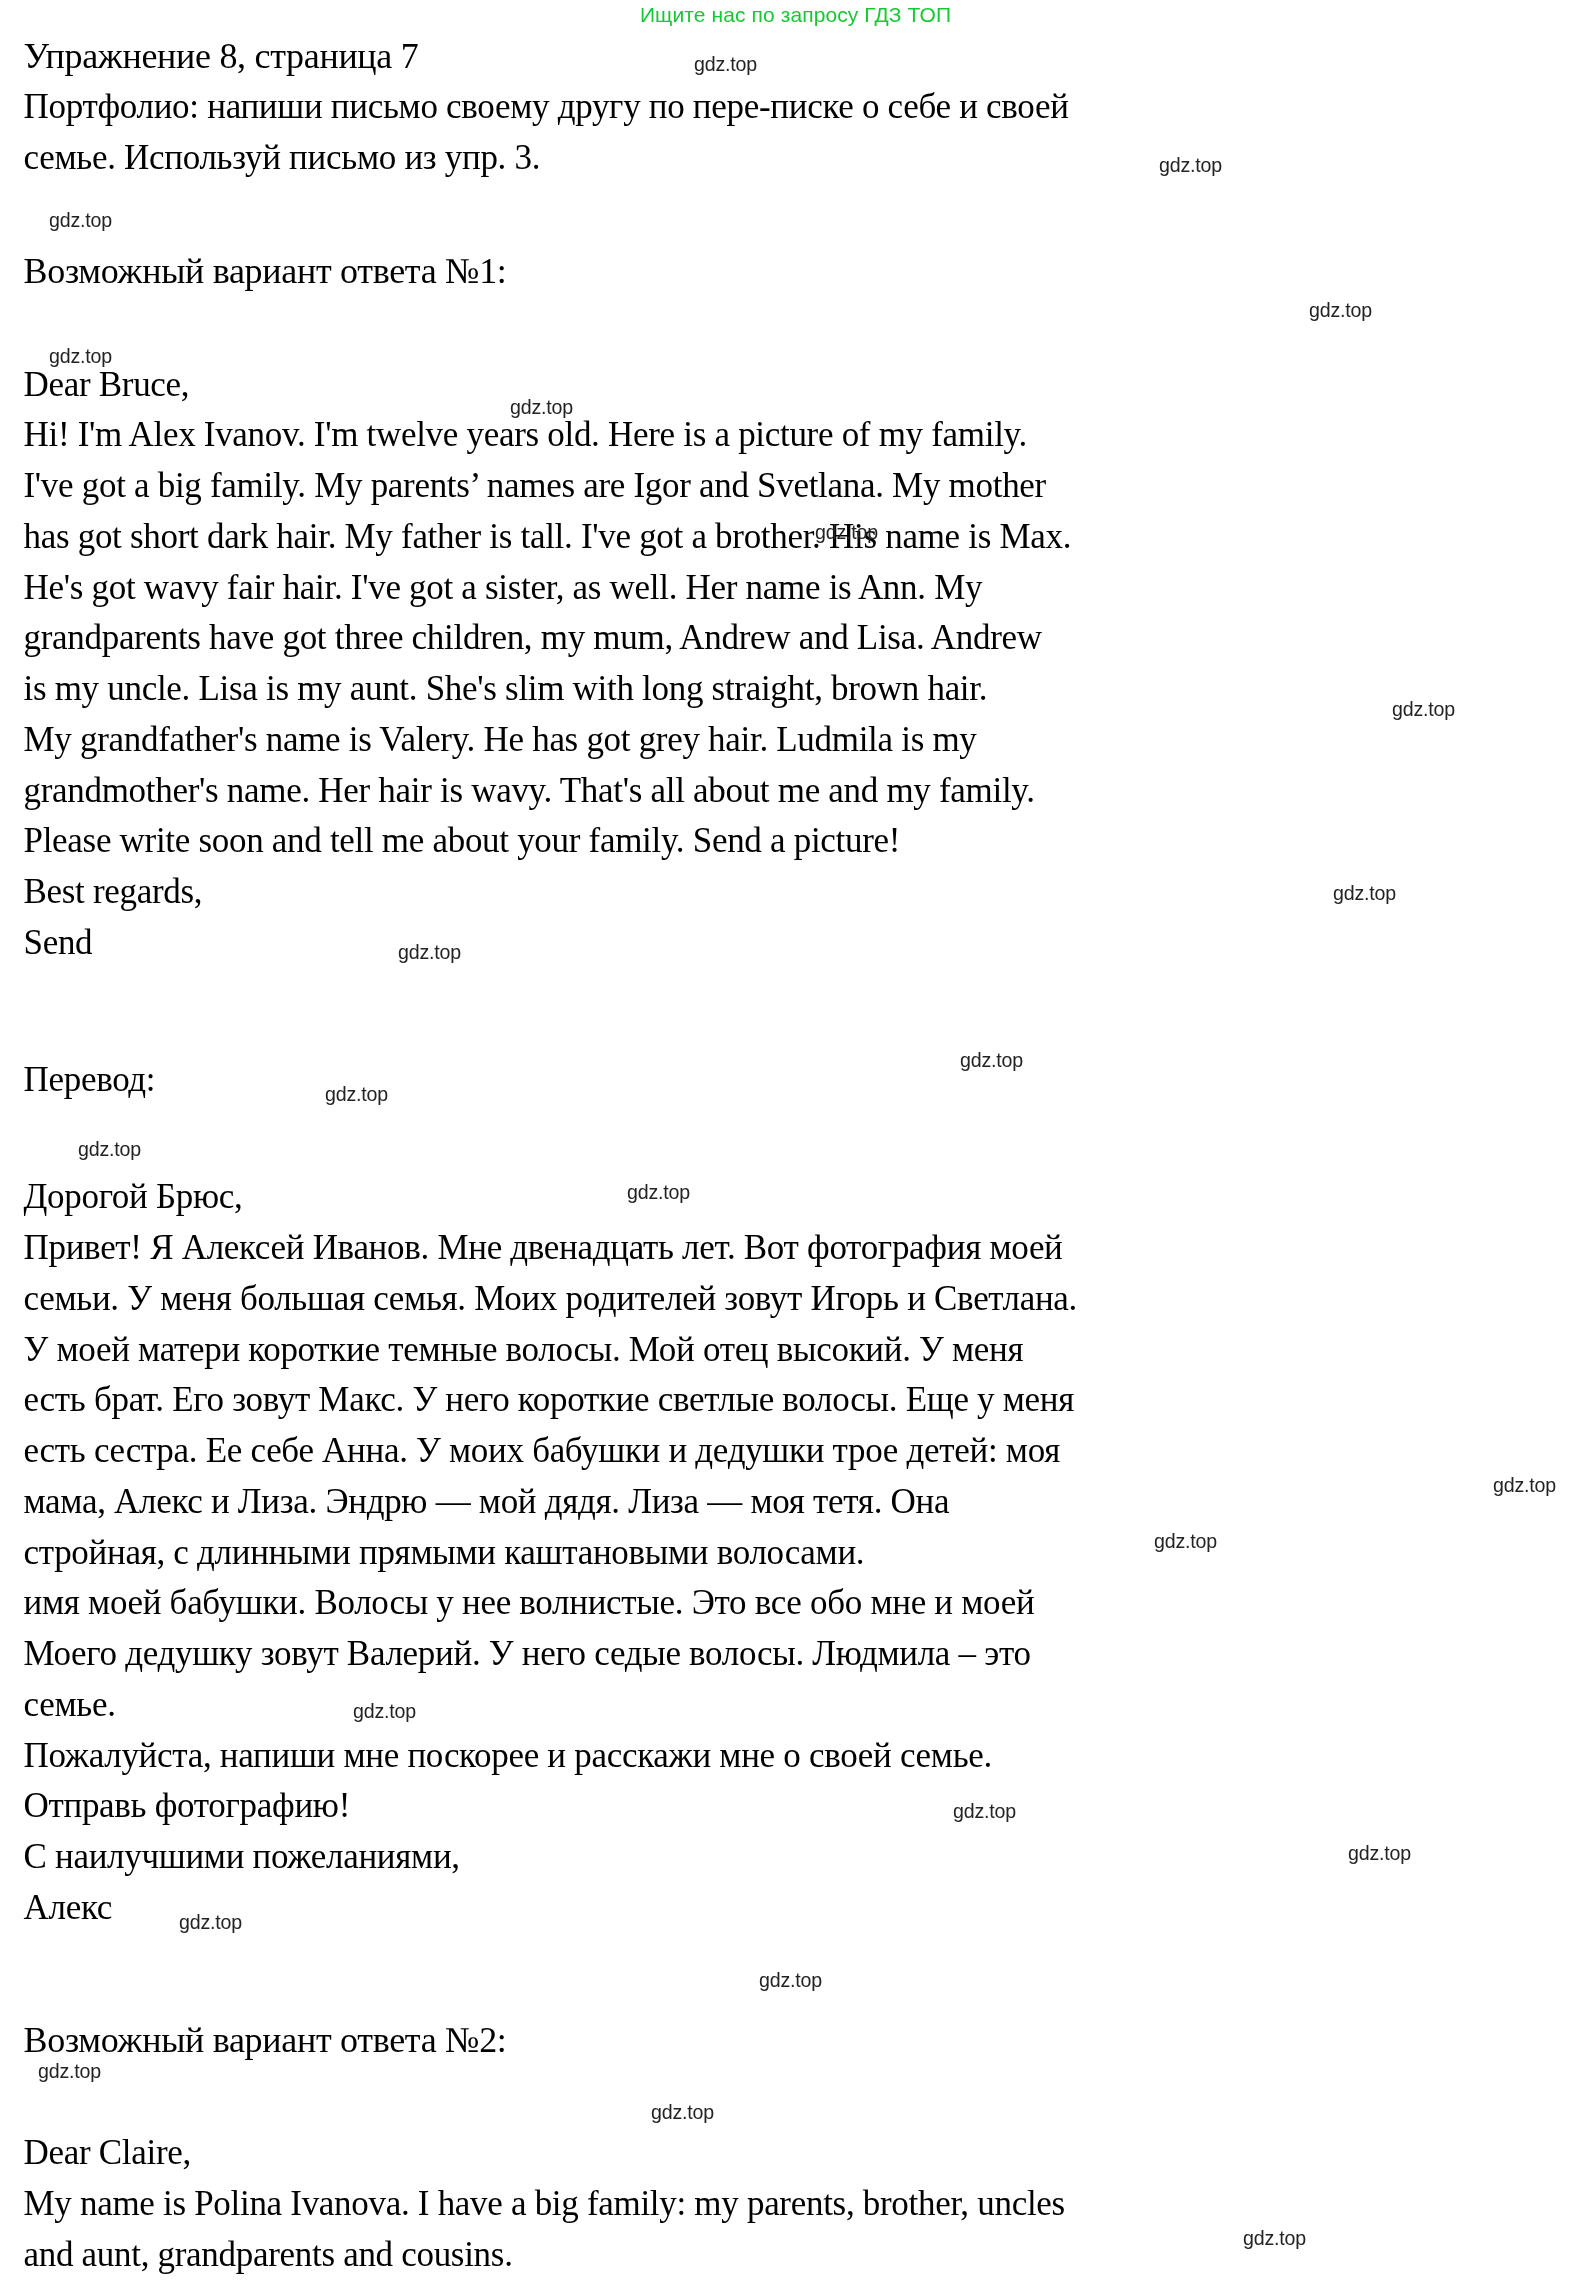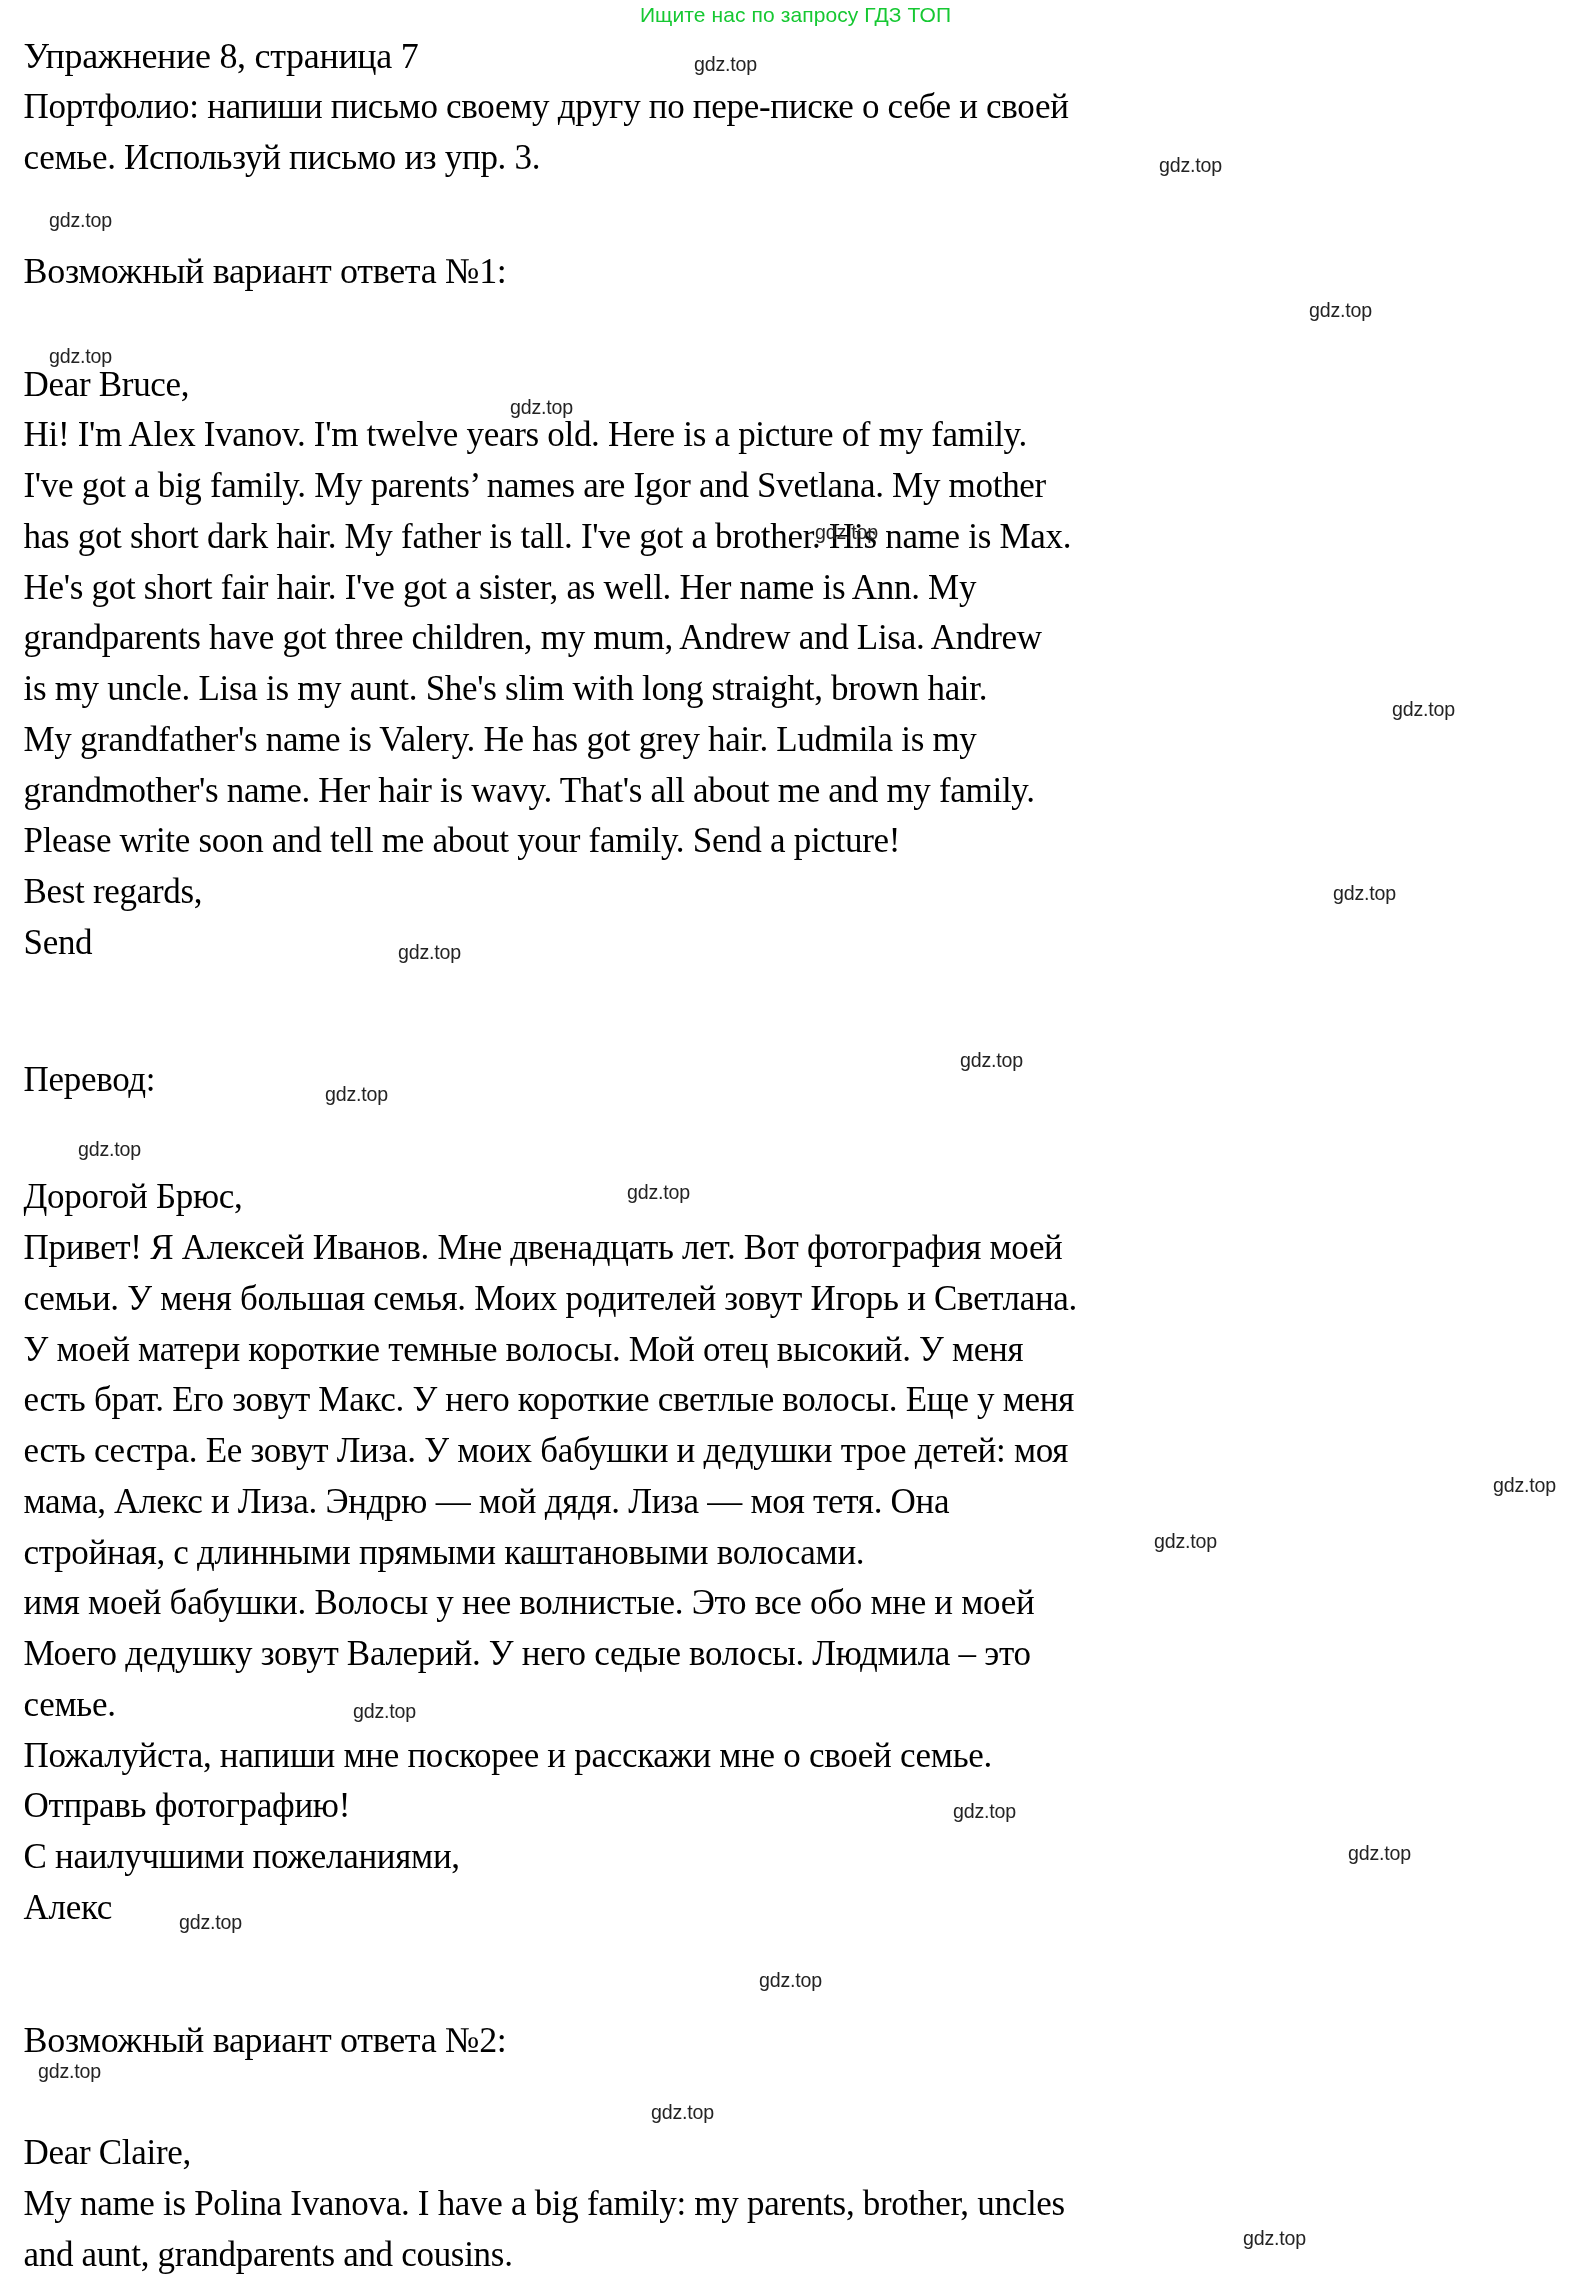--- a/index.html
+++ b/index.html
@@ -132,21 +132,21 @@
     <h2 class="variant-title">Возможный вариант ответа №1:</h2>
 
     <div class="gap-l"></div>
 
     <p class="para nojust">Dear Bruce,</p>
 
     <p class="para">
       <span class="line">Hi! I'm Alex Ivanov. I'm twelve years old. Here is a picture of my family.</span>
       <span class="line">I've got a big family. My parents’ names are Igor and Svetlana. My mother</span>
       <span class="line">has got short dark hair. My father is tall. I've got a brother. His name is Max.</span>
-      <span class="line">He's got short fair hair. I've got a sister, as well. Her name is Ann. My</span>
+      <span class="line">He's got wavy fair hair. I've got a sister, as well. Her name is Ann. My</span>
       <span class="line">grandparents have got three children, my mum, Andrew and Lisa. Andrew</span>
       <span class="line">is my uncle. Lisa is my aunt. She's slim with long straight, brown hair.</span>
       <span class="line">My grandfather's name is Valery. He has got grey hair. Ludmila is my</span>
       <span class="line">grandmother's name. Her hair is wavy. That's all about me and my family.</span>
       <span class="line">Please write soon and tell me about your family. Send a picture!</span>
     </p>
 
     <p class="para nojust">Best regards,</p>
     <p class="para nojust">Send</p>
 
@@ -156,21 +156,21 @@
 
     <div class="gap-l"></div>
 
     <p class="para nojust">Дорогой Брюс,</p>
 
     <p class="para">
       <span class="line">Привет! Я Алексей Иванов. Мне двенадцать лет. Вот фотография моей</span>
       <span class="line">семьи. У меня большая семья. Моих родителей зовут Игорь и Светлана.</span>
       <span class="line">У моей матери короткие темные волосы. Мой отец высокий. У меня</span>
       <span class="line">есть брат. Его зовут Макс. У него короткие светлые волосы. Еще у меня</span>
-      <span class="line">есть сестра. Ее зовут Лиза. У моих бабушки и дедушки трое детей: моя</span>
+      <span class="line">есть сестра. Ее себе Анна. У моих бабушки и дедушки трое детей: моя</span>
       <span class="line">мама, Алекс и Лиза. Эндрю — мой дядя. Лиза — моя тетя. Она</span>
       <span class="line">стройная, с длинными прямыми каштановыми волосами.</span>
       <span class="line">имя моей бабушки. Волосы у нее волнистые. Это все обо мне и моей</span>
       <span class="line">Моего дедушку зовут Валерий. У него седые волосы. Людмила – это</span>
       <span class="line">семье.</span>
     </p>
 
     <p class="para">
       <span class="line">Пожалуйста, напиши мне поскорее и расскажи мне о своей семье.</span>
       <span class="line">Отправь фотографию!</span>

